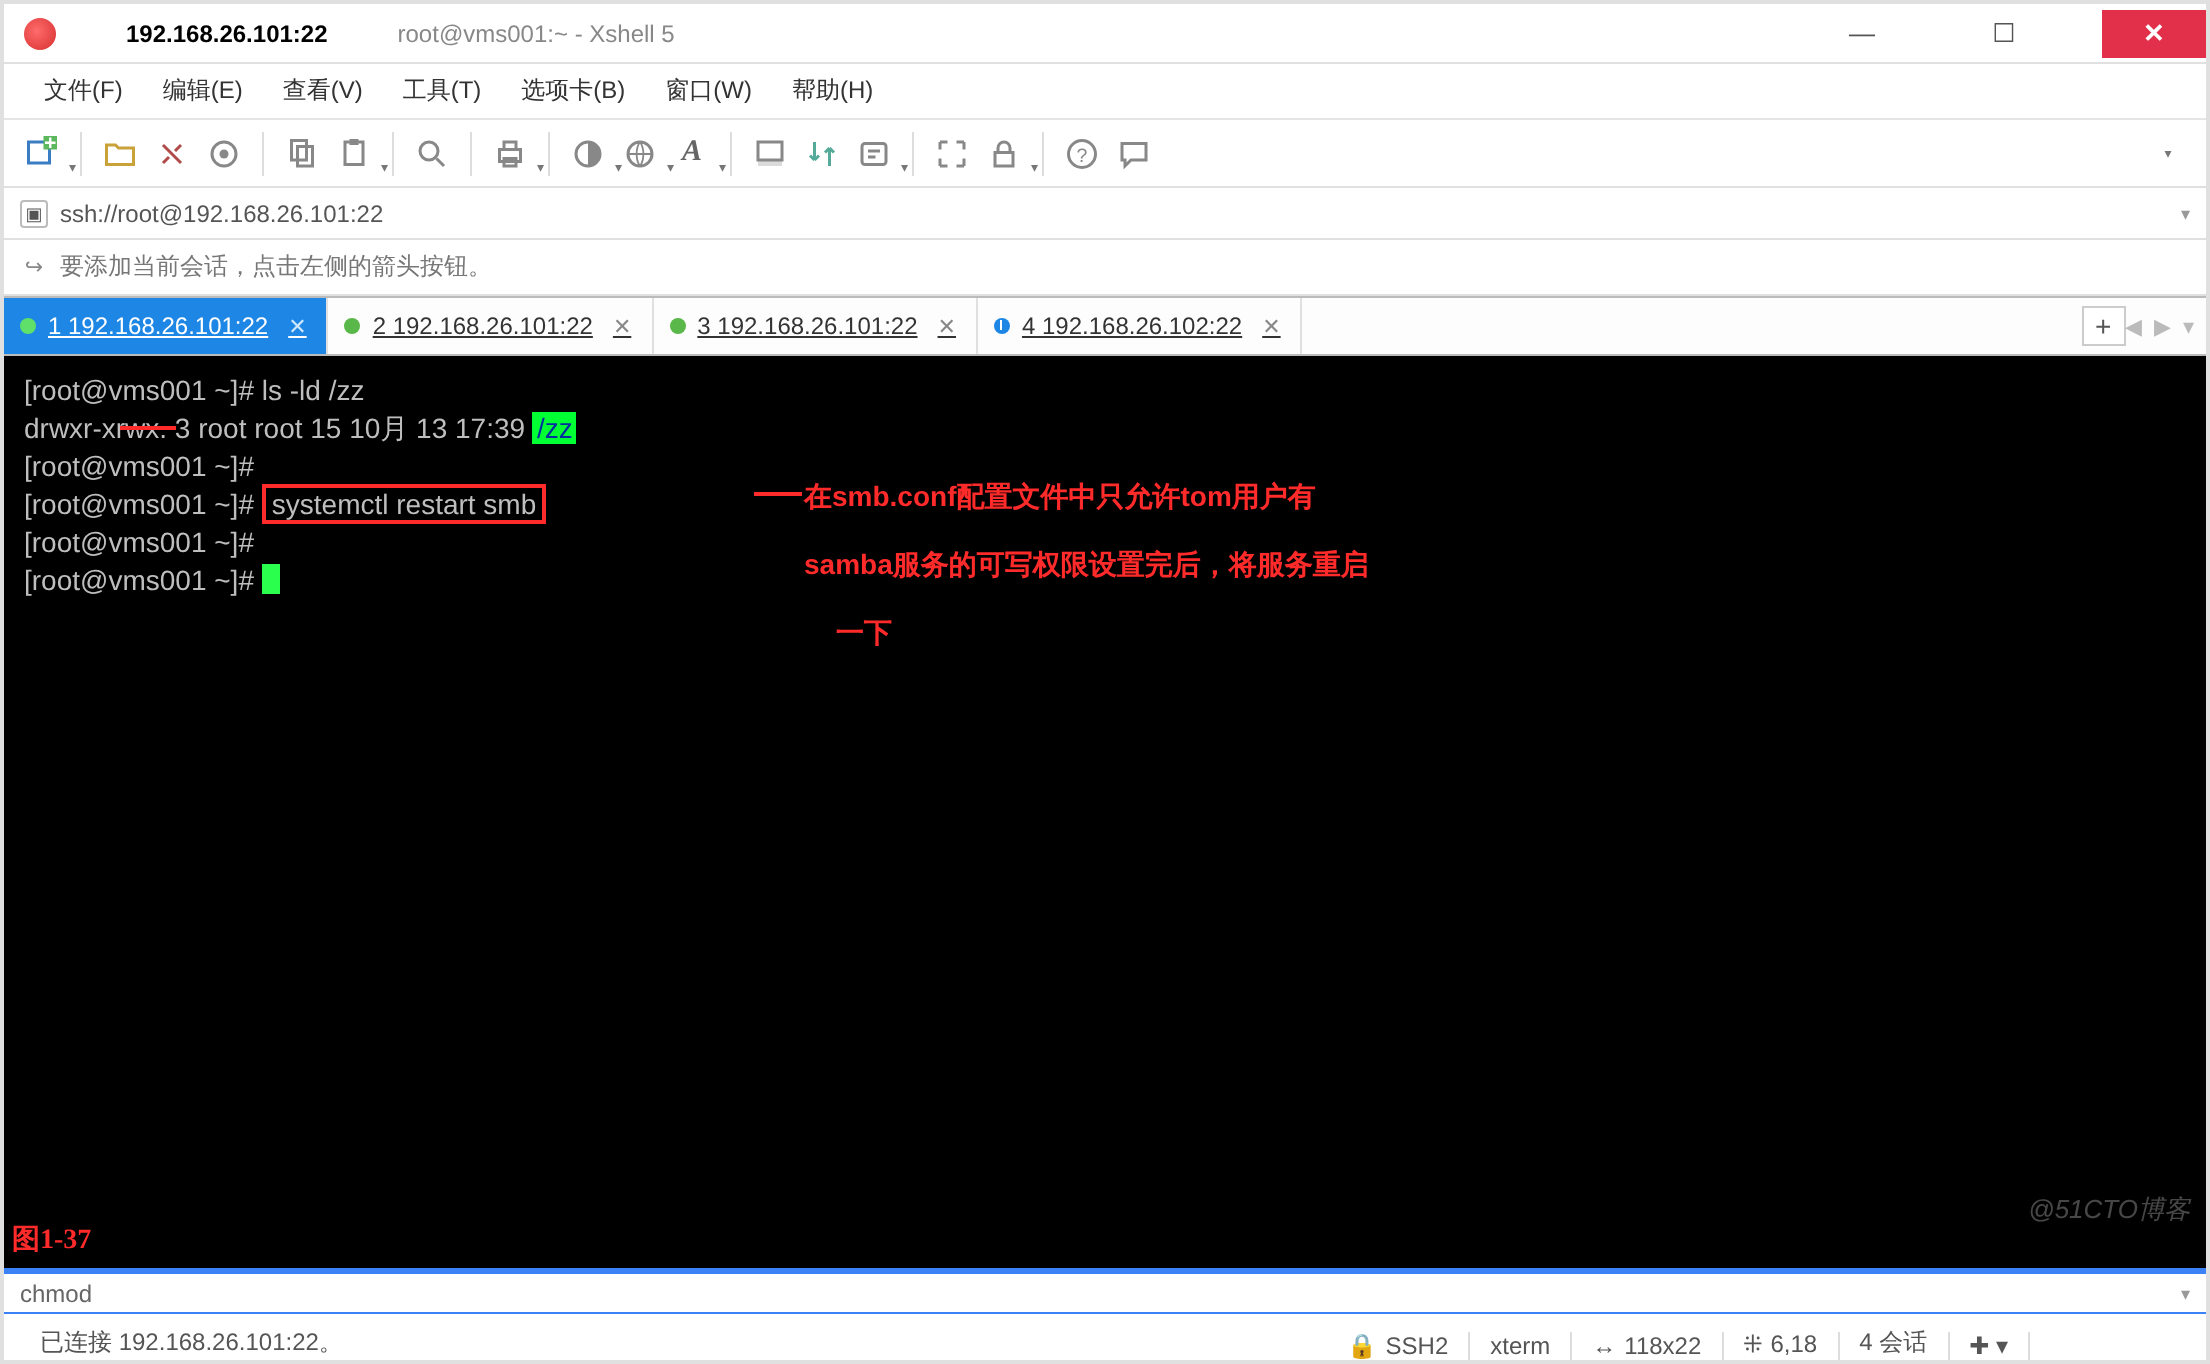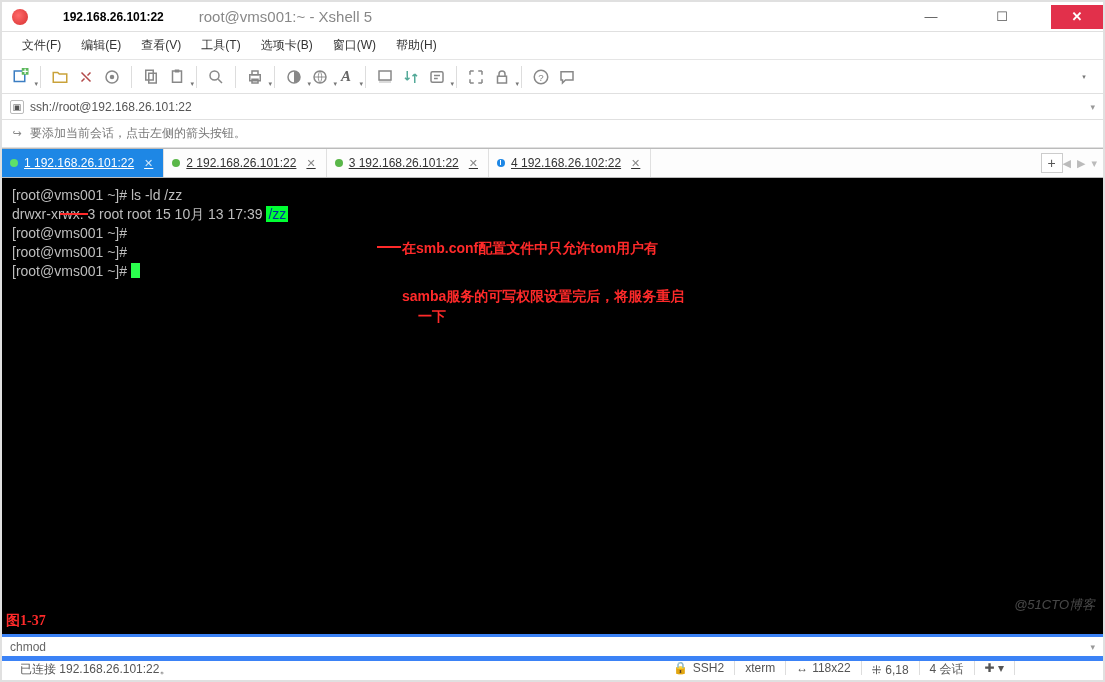--- a/index.html
+++ b/index.html
@@ -1,21 +1,21 @@
 <!DOCTYPE html>
 <html><head>
 <meta charset="utf-8">
 <style>
 * { margin: 0; padding: 0; box-sizing: border-box; font-family: "Microsoft YaHei", sans-serif; }
 body { background: #e8e8e8; width: 1105px; height: 682px; display: flex; flex-direction: column; border: 2px solid #e0e0e0; }
 
 .titlebar { height: 30px; display: flex; align-items: center; background: #fff; border-bottom: 1px solid #e0e0e0; gap: 27px; }
 .titlebar .app-icon { width: 16px; height: 16px; margin: 0 8px 0 10px; background: radial-gradient(circle at 40% 40%, #ff6b6b, #d62f2f); border-radius: 50%; }
 .titlebar .title-text { font-size: 12px; font-weight: bold; color: #000; }
-.titlebar .subtitle-text { font-size: 15px; color: #888; margin-left: 8px; }
+.titlebar .subtitle-text { font-size: 12px; color: #888; margin-left: 8px; }
 .titlebar .spacer { flex: 1; }
 .titlebar .win-btn { height: 24px; width: 44px; display: flex; align-items: center; justify-content: center; font-size: 13px; color: #555; cursor: pointer; }
 .titlebar .win-close { background: #e2304b; color: #fff; width: 52px; font-weight: bold; }
 
 .menubar { height: 28px; display: flex; align-items: center; background: #fff; padding: 0 10px; font-size: 12px; color: #333; border-bottom: 1px solid #e5e5e5; }
 .menubar .menu-item { padding: 0 10px; cursor: pointer; }
 
 .toolbar { height: 34px; display: flex; align-items: center; background: #fff; padding: 0 6px; font-size: 13px; color: #444; border-bottom: 1px solid #e0e0e0; }
 .tbtn { min-width: 26px; height: 26px; display: inline-flex; align-items: center; justify-content: center; position: relative; cursor: pointer; color: #555; }
 .tbtn .dd { position: absolute; right: -4px; bottom: 2px; font-size: 7px; color: #777; }
@@ -46,21 +46,21 @@
 .terminal .prompt { color: #bebebe; }
 .terminal .dir { background: #00ff33; color: #0030a0; padding: 0 2px; }
 .terminal .boxed { border: 2px solid #ff2a2a; padding: 0 3px; }
 .terminal .cursor { display: inline-block; width: 9px; height: 15px; background: #2aff4d; margin-bottom: -2px; }
 .anno { position: absolute; color: #ff2a2a; font-family: "Microsoft YaHei", sans-serif; font-size: 14px; font-weight: bold; line-height: 28px; }
 .anno.figlabel { font-size: 14px; }
 .conn { position: absolute; background: #ff2a2a; height: 2px; }
 
 .pre-status { height: 22px; background: #fff; display: flex; align-items: center; padding: 0 8px; font-size: 12px; color: #666; border-top: 3px solid #3b82f6; }
 
-.statusbar { height: 24px; background: #fff; border-top: 5px solid #3b82f6; display: flex; align-items: flex-start; font-size: 12px; color: #555; padding: 0 8px; }
+.statusbar { height: 24px; background: #fff; border-top: 1px solid #3b82f6; display: flex; align-items: flex-end; font-size: 12px; color: #555; padding: 0 8px; }
 .statusbar .seg { padding: 0 10px; display: flex; align-items: center; gap: 4px; }
 .statusbar .sep2 { width: 1px; height: 14px; background: #ddd; }
 .statusbar .fill { flex: 1; }
 .watermark { position: absolute; right: 8px; bottom: 20px; color: rgba(255,255,255,0.28); font-size: 13px; font-style: italic; font-family: sans-serif; text-shadow: 0 0 2px rgba(0,0,0,0.3); }
 </style>
 </head>
 <body>
 
 <div class="titlebar">
   <div class="app-icon"></div>
@@ -246,27 +246,28 @@
     <span>◀</span>
     <span>▶</span>
     <span>▾</span>
   </div>
 </div>
 
 <div class="terminal">
   <div><span class="prompt">[root@vms001 ~]# </span><span>ls -ld /zz</span></div>
   <div><span>drwxr-xrwx. 3 root root 15 10月 13 17:39 </span><span class="dir">/zz</span></div>
   <div><span class="prompt"><span>[root@vms001 ~]#</span></span></div>
+  <div><span class="prompt">[root@vms001 ~]# </span><span class="boxed">systemctl restart smb</span></div>
   <div><span class="prompt">[root@vms001 ~]#</span></div>
   <div><span class="prompt">[root@vms001 ~]# </span><span class="cursor"></span></div>
 
   <div class="conn" style="left:58px; top:35px; width:28px;"></div>
 
   <div class="anno" style="left:400px; top:56px;">在smb.conf配置文件中只允许tom用户有</div>
-  <div class="anno" style="left:400px; top:104px;">samba服务的可写权限设置完后，将服务重启</div>
+  <div class="anno" style="left:400px; top:90px;">samba服务的可写权限设置完后，将服务重启</div>
   <div class="anno" style="left:416px; top:124px;">一下</div>
   <div class="conn" style="left:375px; top:68px; width:24px;"></div>
 
   <div class="anno figlabel" style="left:4px; bottom:4px; line-height:18px;font-family:Liberation Serif, serif;">图1-37</div>
 
   <div class="watermark">@51CTO博客</div>
 </div>
 
 <div class="pre-status">
   <span>chmod</span>

